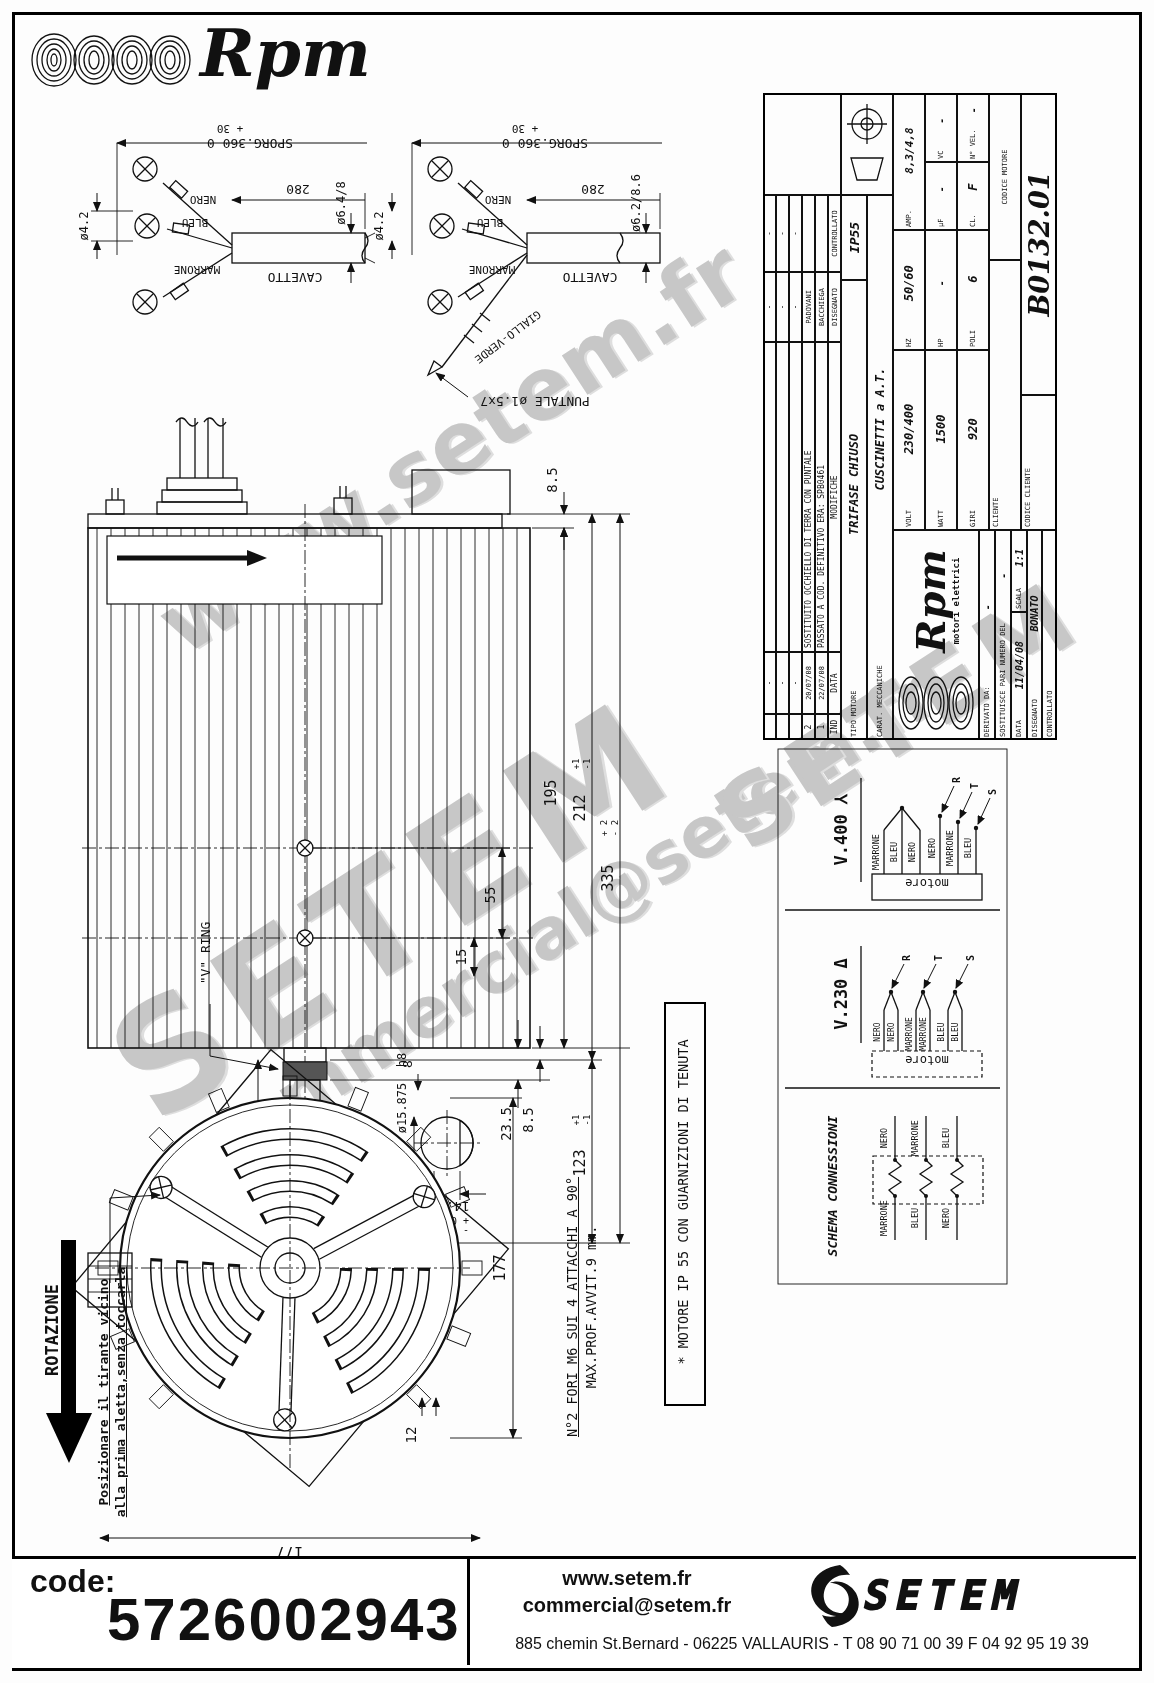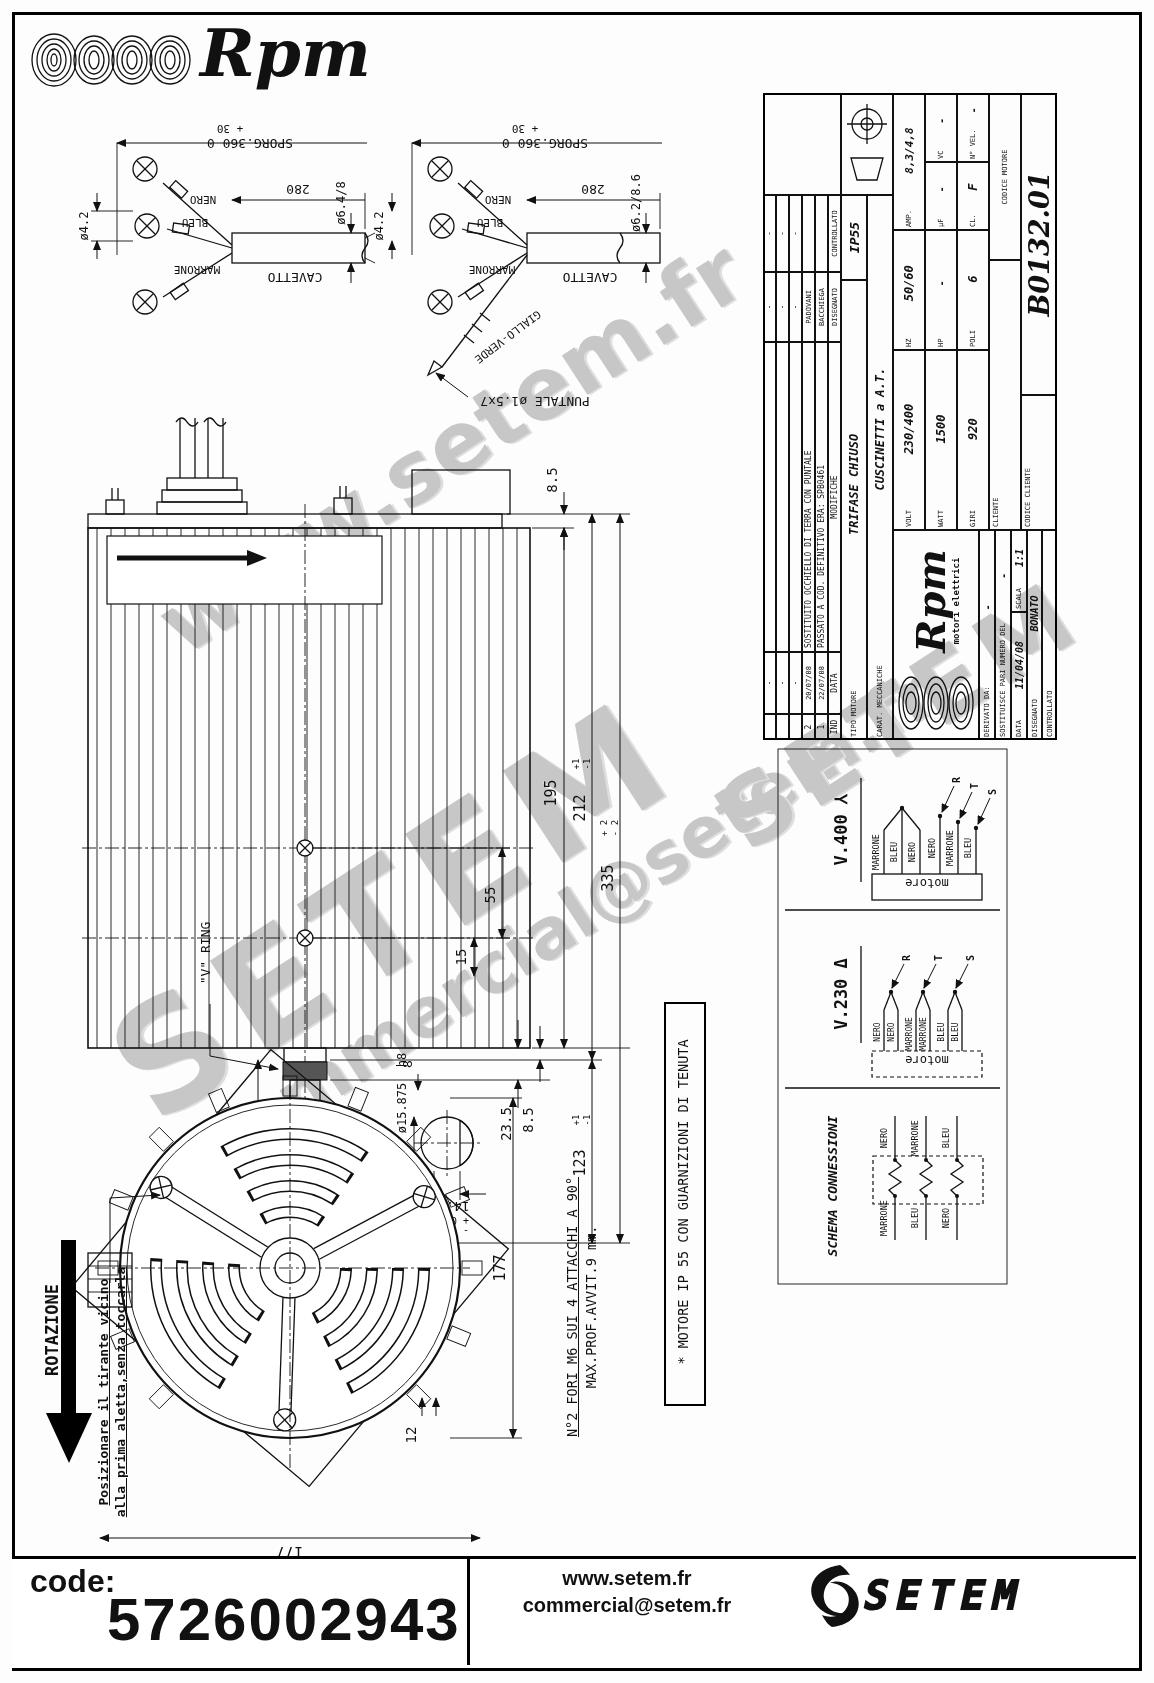--- a/index.html
+++ b/index.html
@@ -716,20 +716,21 @@
 
   <div class="footer">
     <div class="codebox">
       <div style="position:absolute;left:18px;top:4px;font-size:32px;font-weight:bold;">code:</div>
       <div style="position:absolute;left:95px;top:26px;font-size:60px;font-weight:bold;letter-spacing:2px;">5726002943</div>
     </div>
     <div style="position:absolute;left:460px;top:8px;width:310px;text-align:center;font-weight:bold;">
       <div style="font-size:20px;">www.setem.fr</div>
       <div style="font-size:20px;margin-top:4px;">commercial@setem.fr</div>
     </div>
+    <div style="position:absolute;left:455px;top:76px;width:670px;text-align:center;font-size:16px;">885 chemin St.Bernard  -  06225 VALLAURIS  -  T 08 90 71 00 39   F 04 92 95 19 39</div>
     <svg style="left:790px;top:2px;" width="330" height="70" viewBox="0 0 330 70">
       <path d="M38,4 C10,8 2,30 16,46 C26,57 44,58 52,50 C38,56 24,50 22,38 C20,24 32,12 48,14 C44,8 40,5 38,4 z" fill="#111"></path>
       <path d="M30,66 C52,64 62,48 54,32 C48,22 36,18 28,22 C40,22 50,32 46,44 C42,55 30,58 20,54 C24,62 28,65 30,66 z" fill="#111"></path>
       <text x="70" y="48" transform="skewX(-12)" font-family="Liberation Sans,sans-serif" font-size="40" font-weight="bold" letter-spacing="8" fill="#fff" stroke="#111" stroke-width="1.8">SETEM</text>
     </svg>
   </div>
 
 </div>
 
 </body></html>

